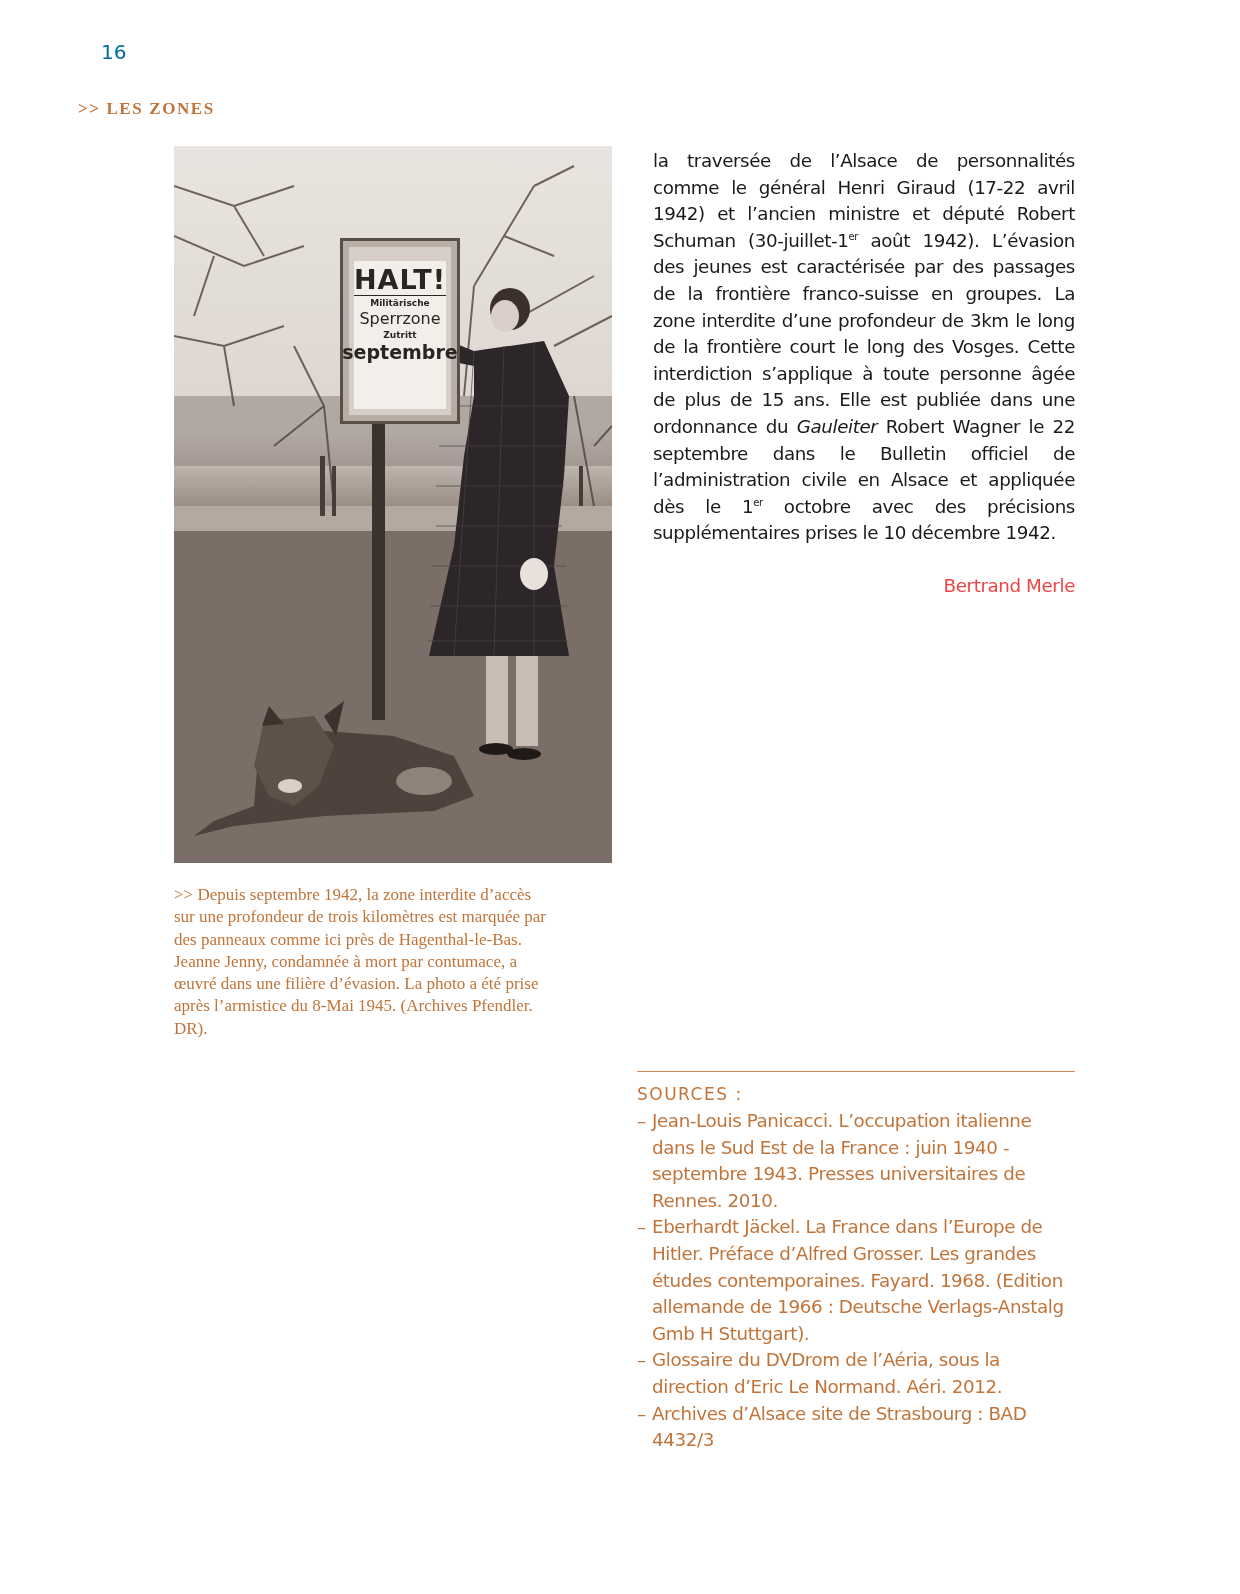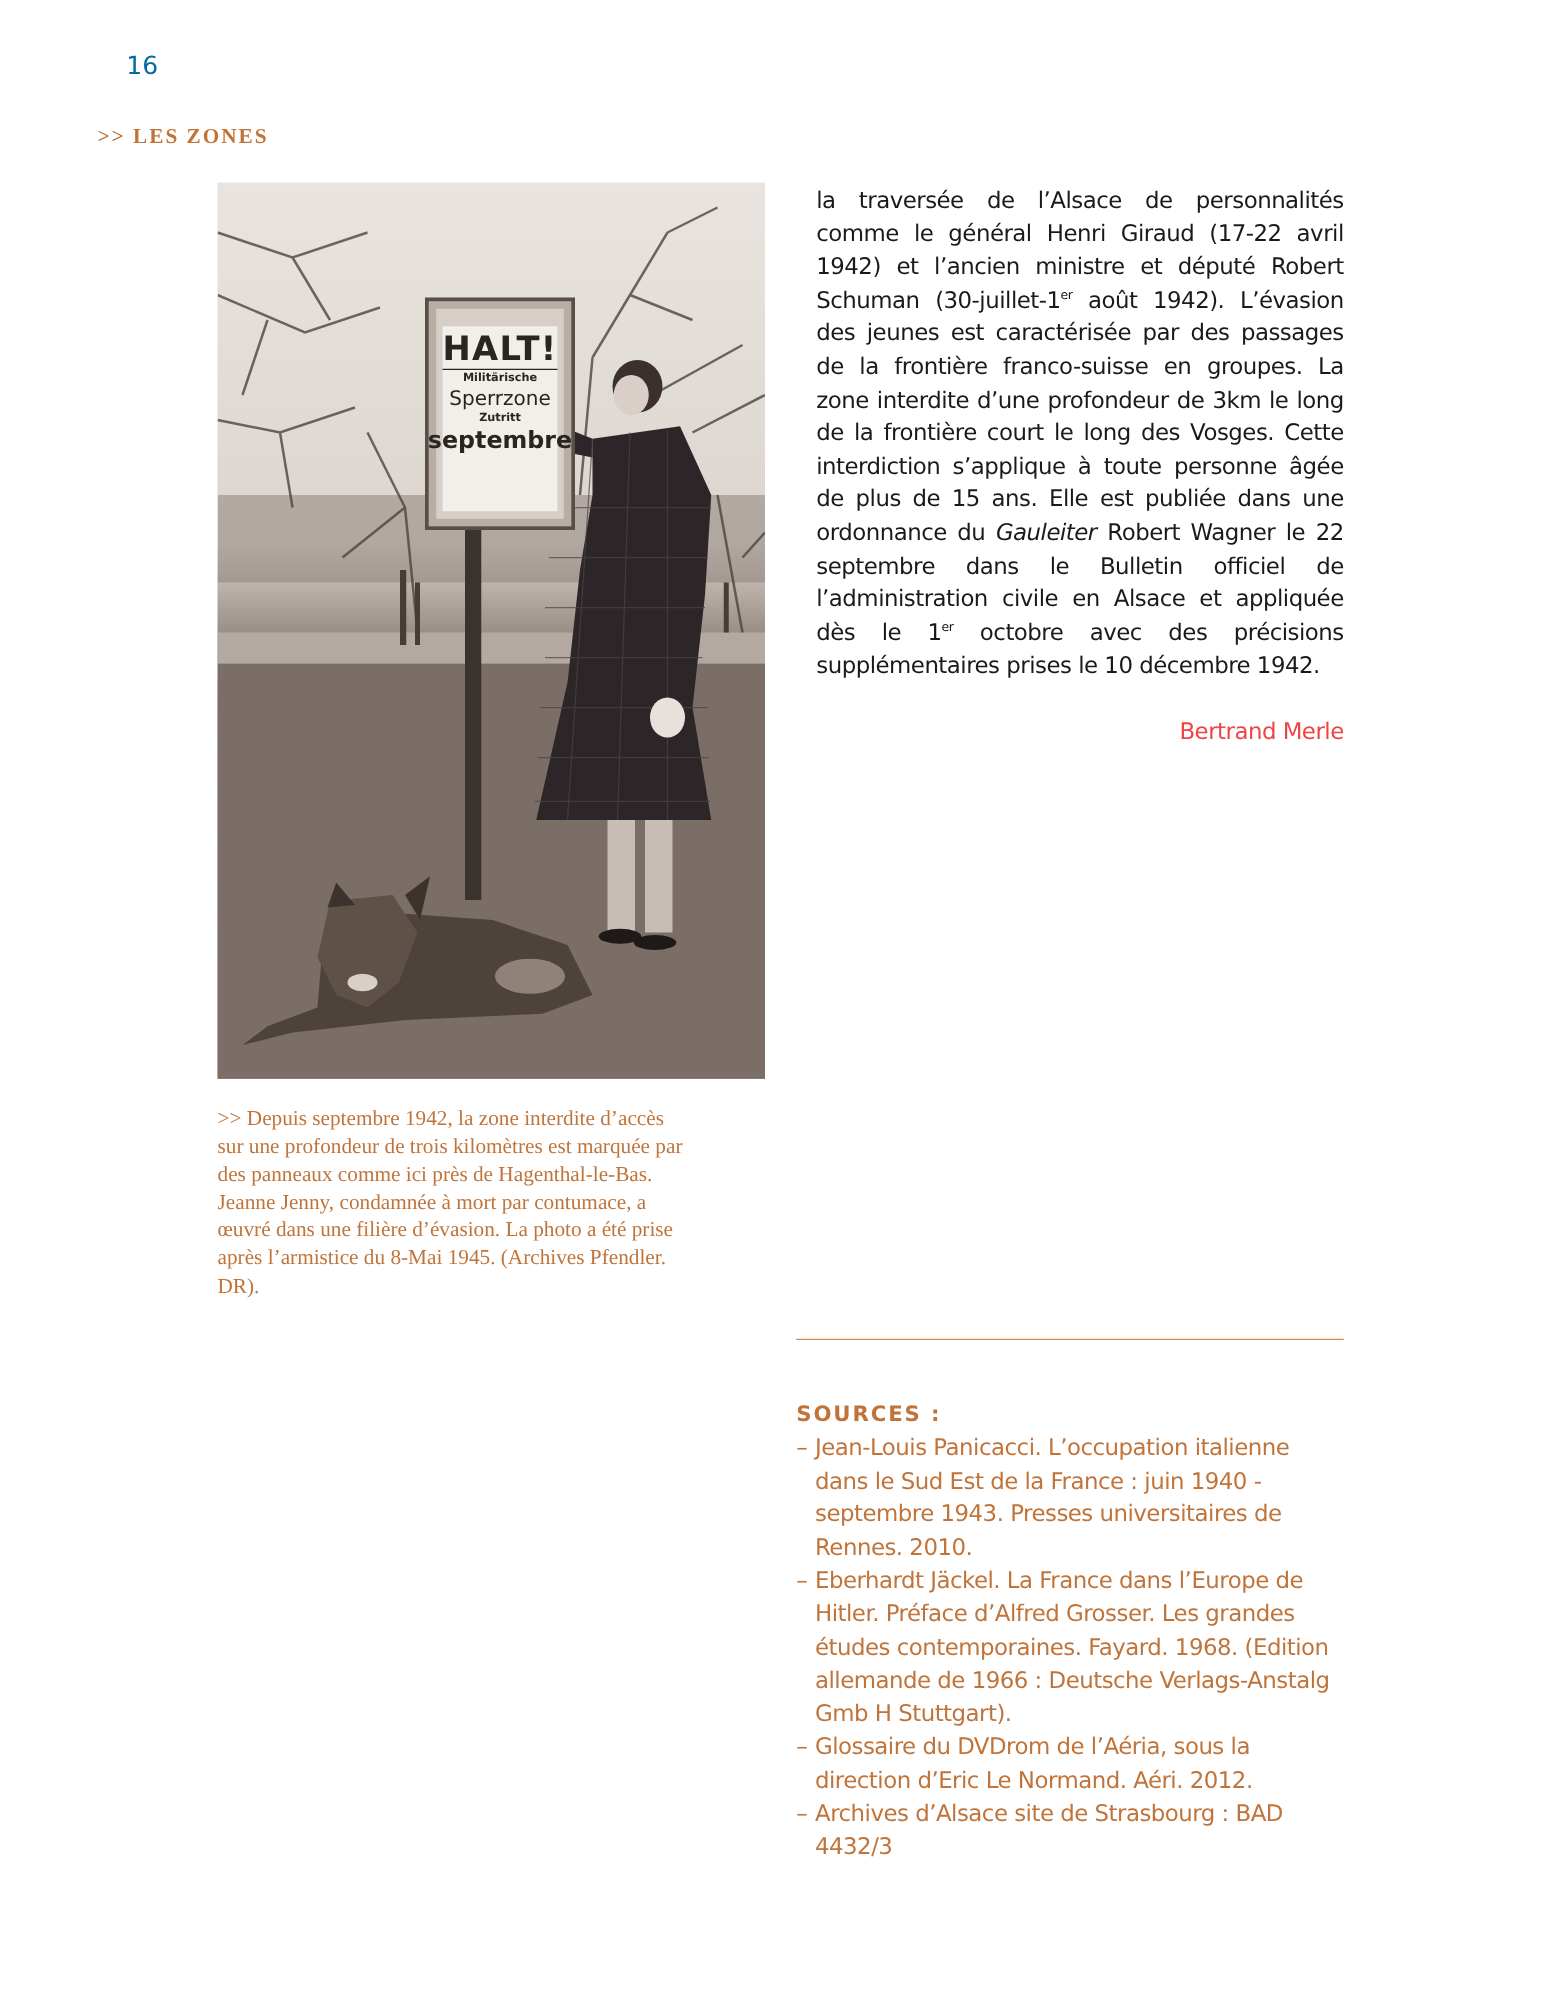--- a/index.html
+++ b/index.html
@@ -50,21 +50,21 @@
     position: absolute; left: 653px; top: 575px; width: 422px; text-align: right;
     font-family: "DejaVu Sans", sans-serif; font-size: 18.3px; color: #ef4444; letter-spacing: -0.4px;
   }
   .sources-rule {
     position: absolute; left: 637px; top: 1071px; width: 438px; height: 1px; background: #d08a55;
   }
   .sources {
     position: absolute; left: 637px; top: 1080px; width: 440px;
     font-family: "DejaVu Sans", sans-serif; color: #c0743a;
   }
-  .sources-title { font-weight: bold; font-size: 17px; letter-spacing: 1.5px; line-height: 28px; margin-top: 38px; }
+  .sources-title { font-weight: normal; font-size: 17px; letter-spacing: 1.5px; line-height: 28px; }
   .sources-list { list-style: none; margin: 0; padding: 0; }
   .sources-list li {
     font-size: 18.3px; line-height: 26.6px; padding-left: 15px; text-indent: -15px; letter-spacing: -0.4px;
   }
   .dash { display: inline-block; width: 15px; text-indent: 0; }
 </style>
 </head>
 <body>
 
 <div class="page-number">16</div>

